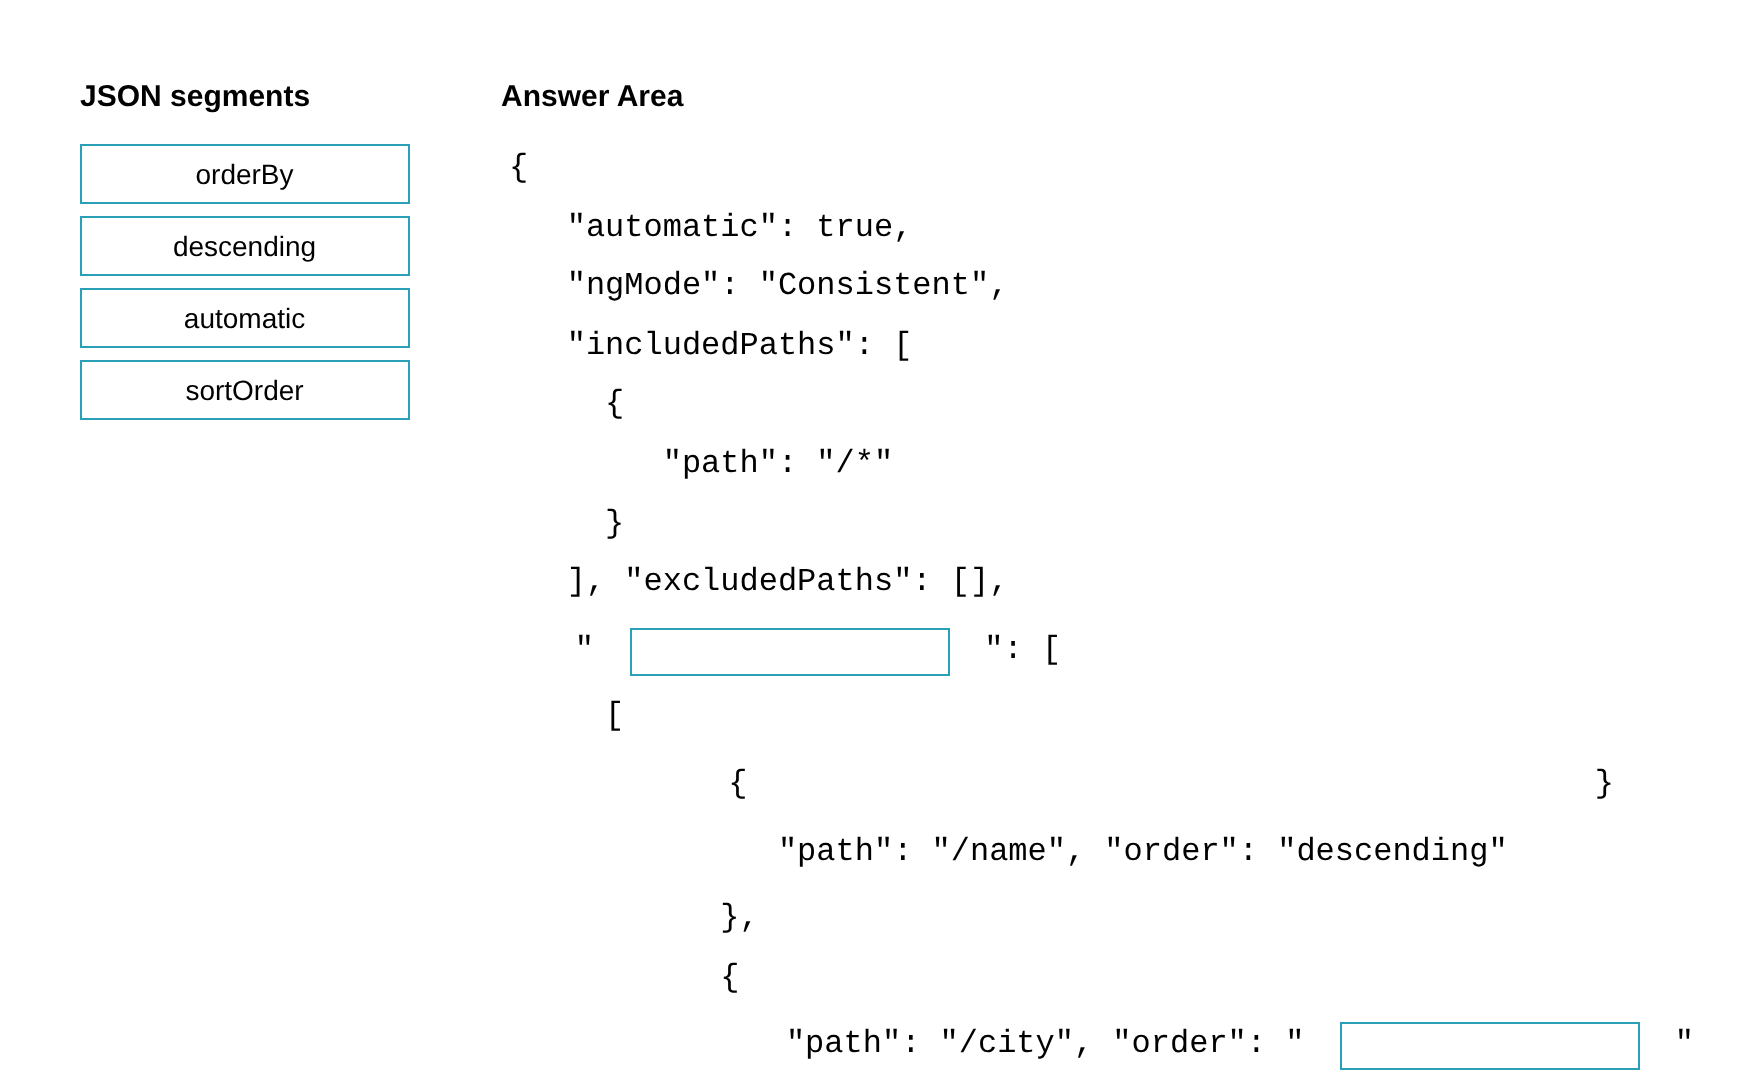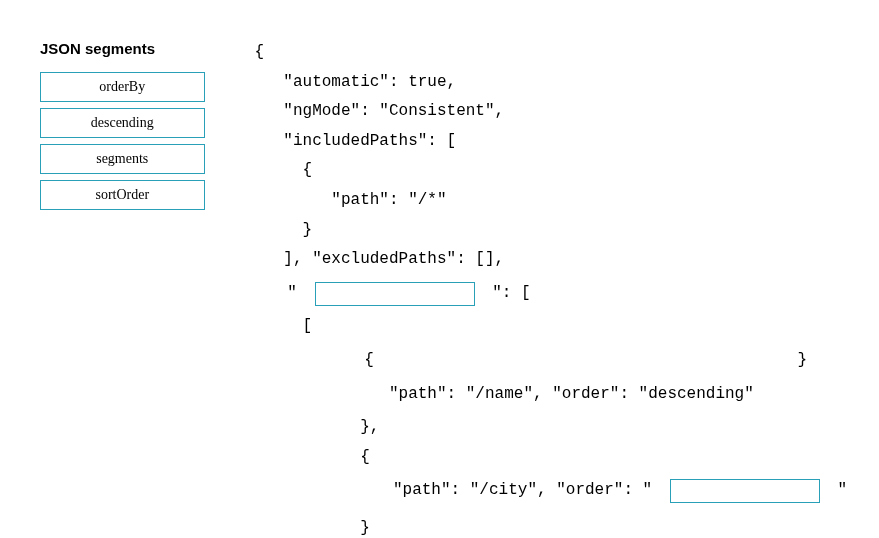--- a/index.html
+++ b/index.html
@@ -25,21 +25,21 @@
     .segments-title {
       font-weight: bold;
       font-size: 15px;
       margin-bottom: 15px;
     }
     .segment-box {
       border: 1px solid #2a9fb8;
       padding: 6px 10px;
       margin-bottom: 6px;
       text-align: center;
-      font-family: Liberation Serif, serif;
+      font-family: Liberation Sans, sans-serif;
       font-size: 14px;
       cursor: move;
       background: #ffffff;
     }
     .right-panel {
       flex: 1;
     }
     .answer-title {
       font-weight: bold;
       font-size: 15px;
@@ -78,25 +78,26 @@
     }
   </style>
 </head>
 <body>
 
 <div class="container">
   <div class="left-panel">
     <div class="segments-title">JSON segments</div>
     <div class="segment-box">orderBy</div>
     <div class="segment-box">descending</div>
-    <div class="segment-box">segments</div>
+    <div class="segment-box">automatic</div>
     <div class="segment-box">sortOrder</div>
   </div>
 
   <div class="right-panel">
+    <div class="answer-title">Answer Area</div>
     <div class="code-area">
       <div class="code-line">{</div>
       <div class="code-line">   "automatic": true,</div>
       <div class="code-line">   "ngMode": "Consistent",</div>
       <div class="code-line">   "includedPaths": [</div>
       <div class="code-line">     {</div>
       <div class="code-line">        "path": "/*"</div>
       <div class="code-line">     }</div>
       <div class="code-line">   ], "excludedPaths": [],</div>
       <div class="code-line">

